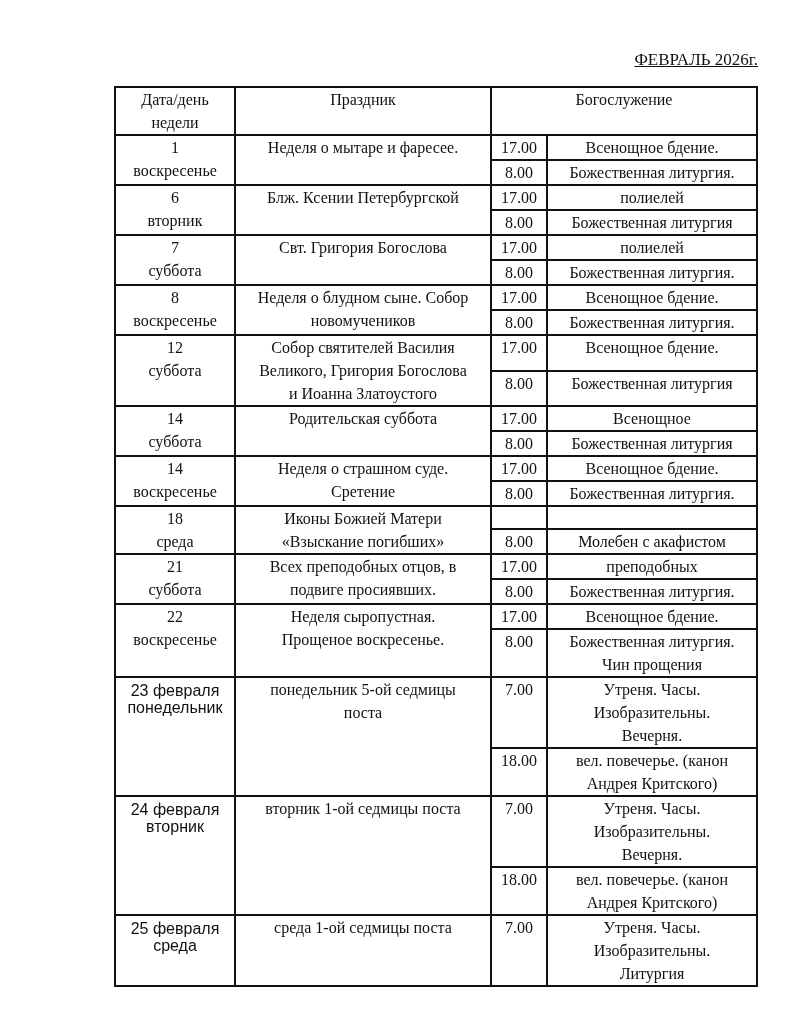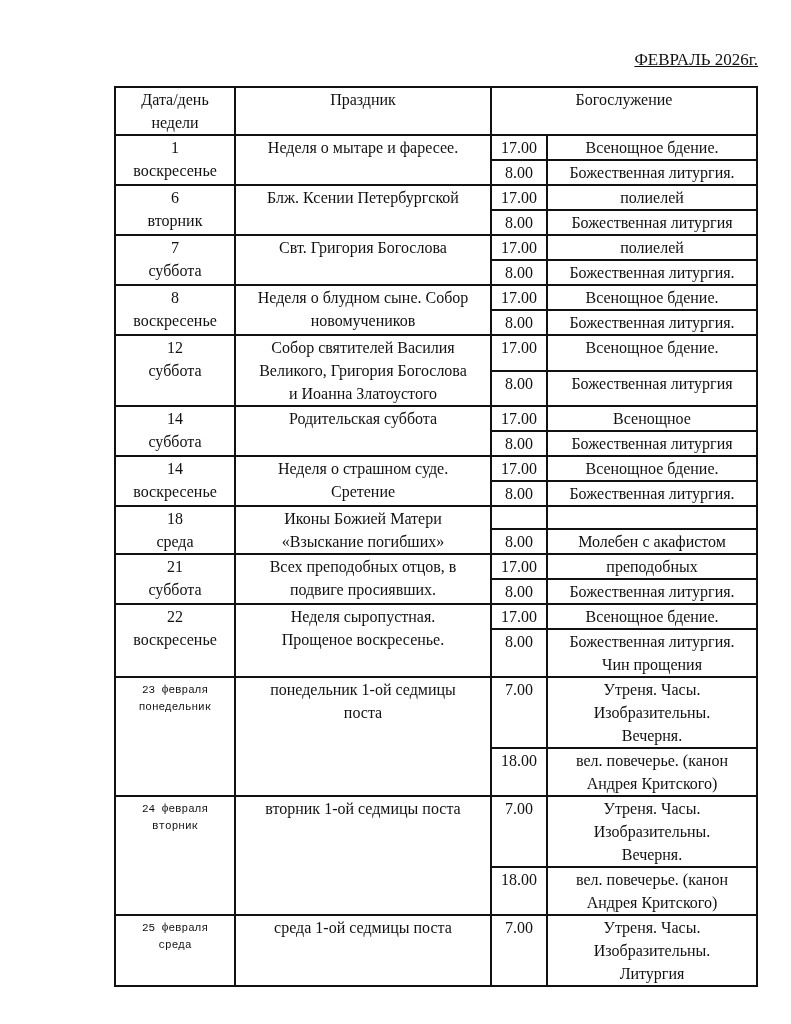--- a/index.html
+++ b/index.html
@@ -54,22 +54,22 @@
     text-align: center;
     vertical-align: top;
     padding: 0 3px;
     white-space: pre-line;
     overflow: hidden;
   }
   table.schedule tr { height: 23px; }
   table.schedule th { height: 46px; }
   td.date-cell div { line-height: 23px; }
   td.date-cell.sans {
-    font-family: Liberation Mono, monospace;
-    font-size: 11px;
+    font-family: Liberation Sans, sans-serif;
+    font-size: 16px;
     padding-top: 4px;
   }
   td.date-cell.sans div { line-height: 17px; }
 </style>
 </head>
 <body>
 
 <div class="page">
 
   <h2 class="month-heading">ФЕВРАЛЬ 2026г.</h2>
@@ -193,21 +193,21 @@
           <td class="time-cell">17.00</td>
           <td class="service-cell">Всенощное бдение.</td>
         </tr>
         <tr>
           <td class="time-cell">8.00</td>
           <td class="service-cell">Божественная литургия.
 Чин прощения</td>
         </tr>
         <tr>
           <td class="date-cell sans" rowspan="2"><div>23 февраля</div><div>понедельник</div></td>
-          <td class="feast-cell" rowspan="2">понедельник 1-ой седмицы
+          <td class="feast-cell" rowspan="2">понедельник 5-ой седмицы
 поста</td>
           <td class="time-cell">7.00</td>
           <td class="service-cell">Утреня. Часы.
 Изобразительны.
 Вечерня.</td>
         </tr>
         <tr>
           <td class="time-cell">18.00</td>
           <td class="service-cell">вел. повечерье. (канон
 Андрея Критского)</td>

